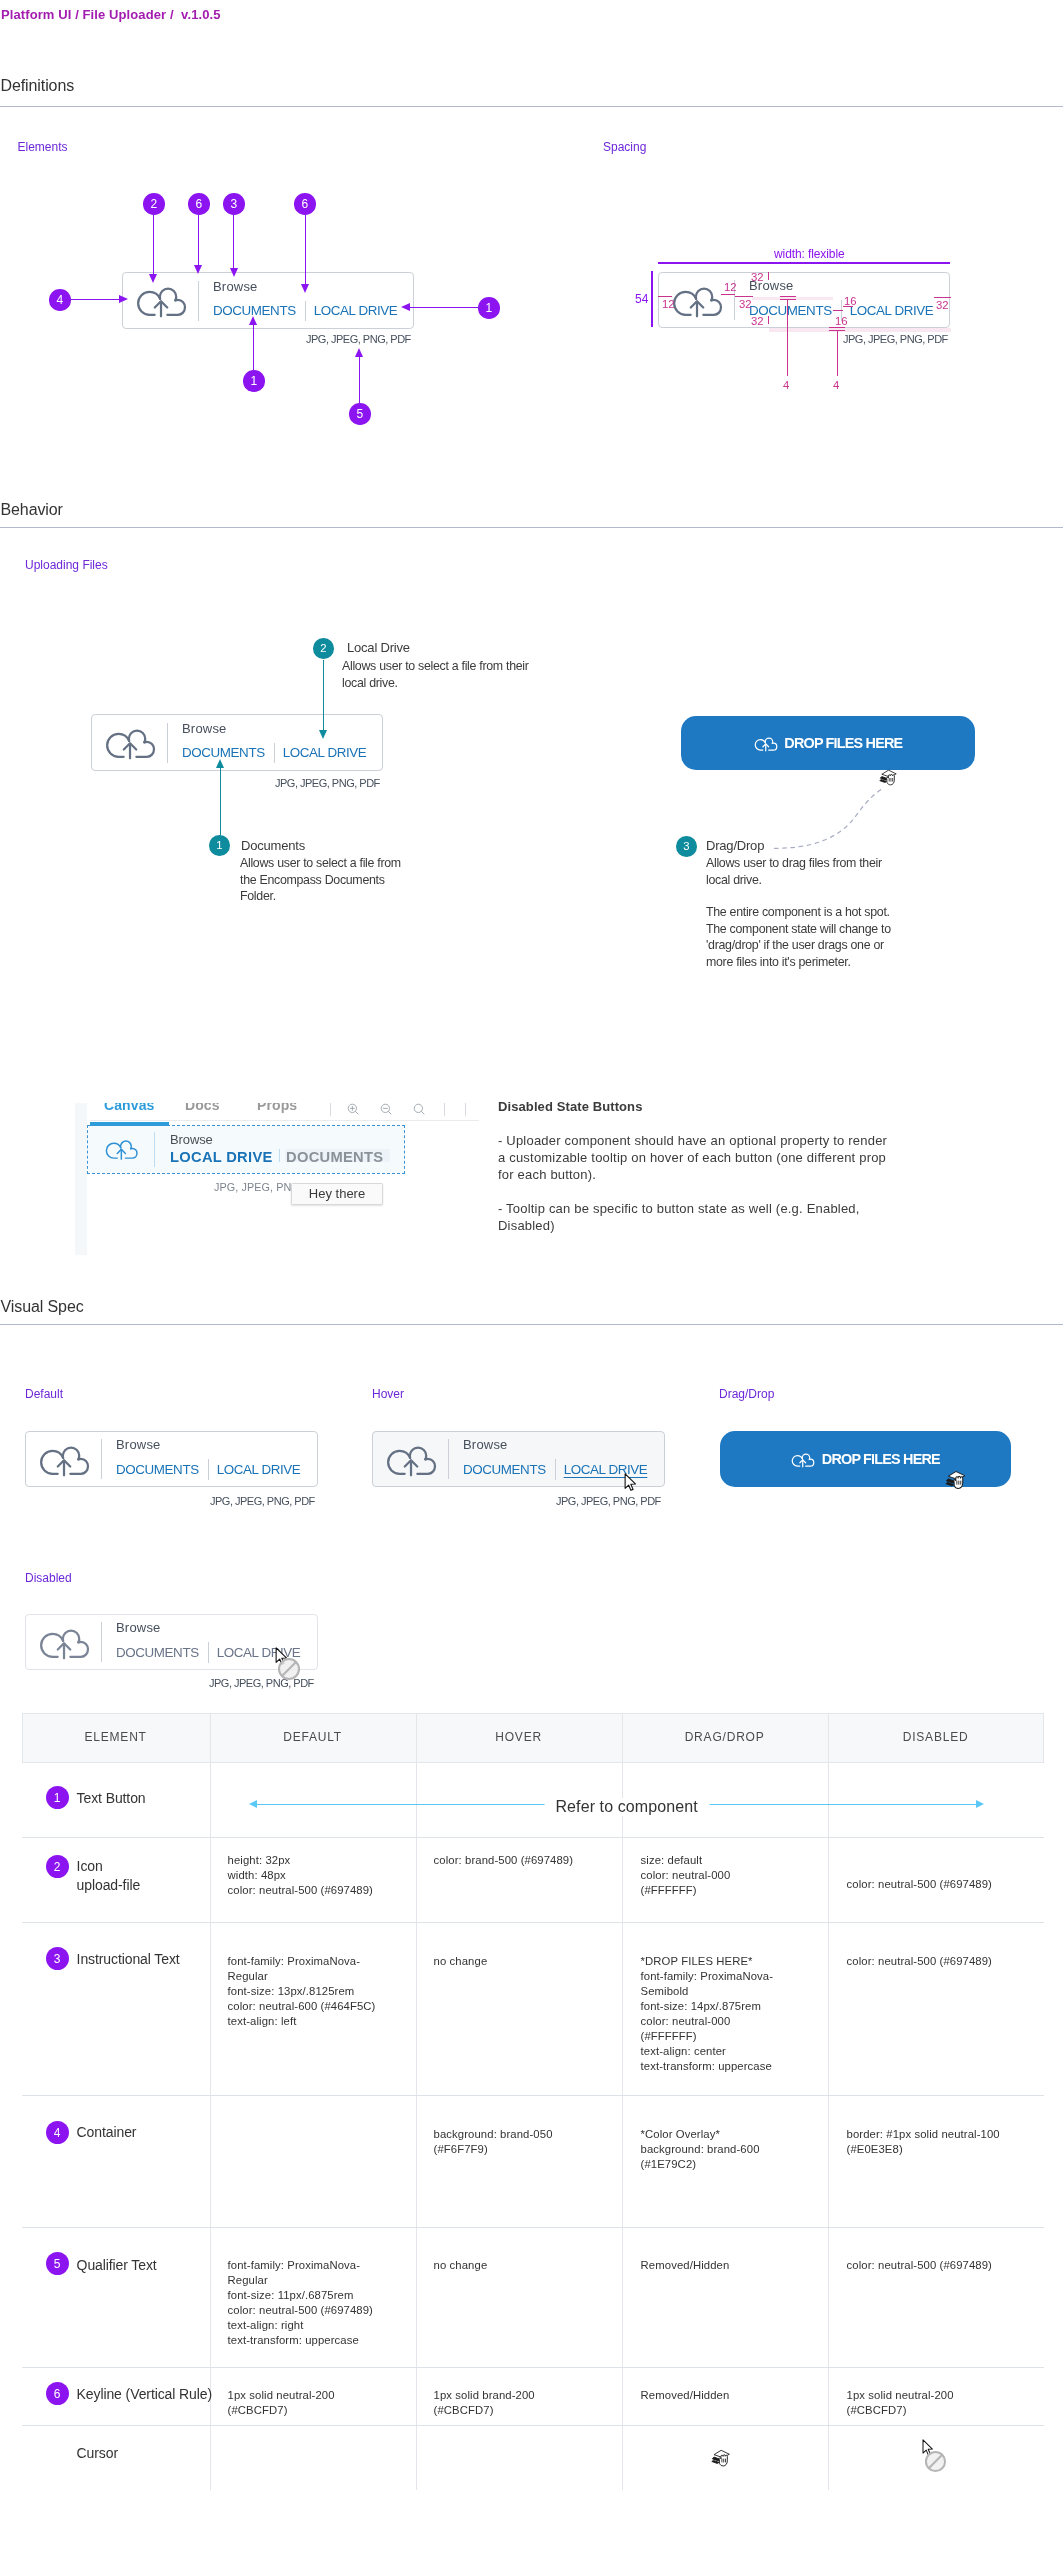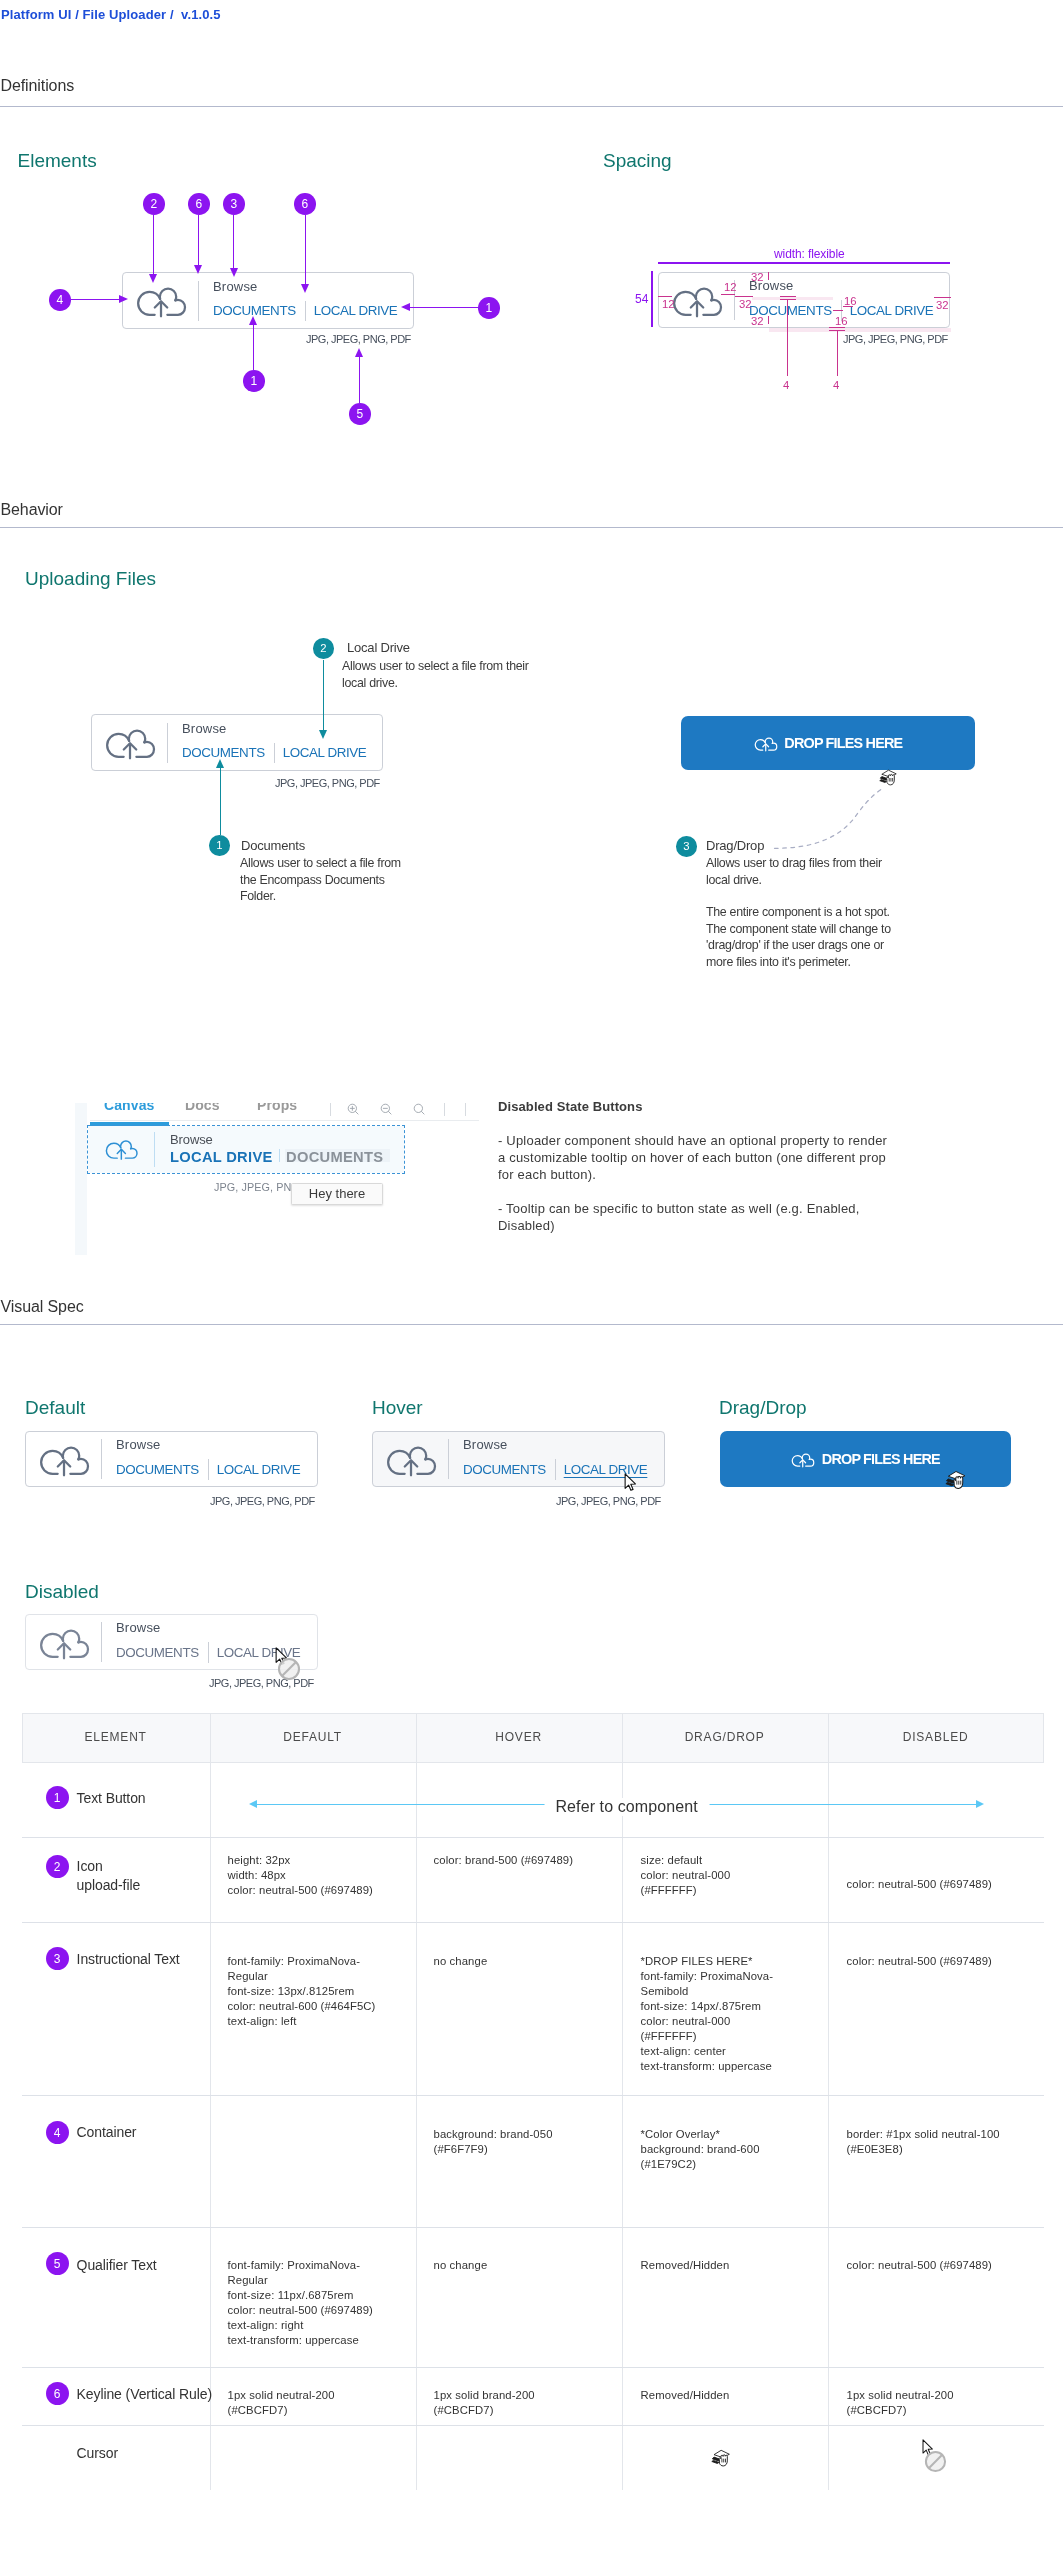--- a/index.html
+++ b/index.html
@@ -3,44 +3,44 @@
 <meta charset="utf-8">
 <title>Platform UI / File Uploader</title>
 <style>
   *{box-sizing:border-box;}
   html,body{margin:0;padding:0;background:#ffffff;}
   body{width:1063px;font-family:"Liberation Sans",sans-serif;color:#333333;}
   .page{position:relative;width:1063px;height:3083px;overflow:hidden;background:#fff;}
   .abs{position:absolute;}
   svg{display:block;overflow:visible;}
 
-  .doc-title{font-size:13px;font-weight:bold;color:#1d4ed8;letter-spacing:0.1px;white-space:pre;}
+  .doc-title{font-size:13px;font-weight:bold;color:#a21caf;letter-spacing:0.1px;white-space:pre;}
   .sec-head{font-size:16px;color:#333333;letter-spacing:-0.1px;white-space:nowrap;}
   .sec-rule{height:1px;background:#b3b9cd;left:0;width:1063px;}
-  .sub-head{font-size:19px;color:#0f766e;white-space:nowrap;margin-top:10px;}
+  .sub-head{font-size:12px;color:#6d28d9;white-space:nowrap;}
 
   
   .uploader{border:1px solid #CBCFD7;border-radius:4.1px;background:#FFFFFF;display:flex;align-items:center;height:57px;}
   .up-iconwrap{width:75px;display:flex;align-items:center;justify-content:center;flex:0 0 auto;}
   .up-divider{width:1px;background:#CBCFD7;height:40px;flex:0 0 auto;}
   .up-body{display:flex;flex-direction:column;justify-content:center;padding-left:14px;}
   .up-browse{font-size:13px;color:#464F5C;line-height:1;margin-bottom:8.2px;letter-spacing:0.2px;}
   .up-links{display:flex;align-items:center;}
   .up-link{font-size:13.4px;color:#1a73b7;white-space:nowrap;line-height:1;letter-spacing:-0.4px;}
   .up-vr{width:1px;background:#CBCFD7;height:20.6px;margin:0 7.7px 0 9.3px;flex:0 0 auto;}
   .qualifier{font-size:11px;color:#464F5C;letter-spacing:-0.5px;white-space:nowrap;}
 
   .badge{border-radius:50%;display:flex;align-items:center;justify-content:center;color:#fff;line-height:1;font-size:12px;}
   .badge.p{background:#8C14F0;width:21.6px;height:21.6px;}
   .badge.t{background:#0E8C9E;width:20.6px;height:20.6px;font-size:11.3px;}
 
   .note-t{font-size:13px;color:#3b3b3b;line-height:1.3;white-space:nowrap;letter-spacing:-0.2px;}
   .note-b{font-size:12.4px;color:#3b3b3b;line-height:16.7px;letter-spacing:-0.3px;}
 
-  .dropbtn{background:#1E79C2;border-radius:7px;display:flex;align-items:center;justify-content:center;color:#fff;}
+  .dropbtn{background:#1E79C2;border-radius:15px;display:flex;align-items:center;justify-content:center;color:#fff;}
   .dropbtn .lbl{font-size:14.4px;font-weight:bold;letter-spacing:-0.8px;margin-left:7.7px;}
 
   .dim-lbl{font-size:11.3px;color:#C9338E;white-space:nowrap;}
   .dim-line{background:#C9338E;position:absolute;}
   .shot-tab{font-size:14px;font-weight:bold;color:#9a9a9a;letter-spacing:0.1px;}
   .shot-tab.act{color:#2D9CDB;}
   .shot-card{background:#F5FAFD;outline:1px dashed #3B93D6;outline-offset:-0.5px;border:0;}
   .shot-browse{font-size:13px;color:#4a4f57;letter-spacing:-0.1px;white-space:nowrap;}
   .shot-link{font-size:14.7px;font-weight:bold;color:#1A73B7;letter-spacing:0.3px;white-space:nowrap;}
   .shot-link.dis{color:#8A9199;background:transparent;}

